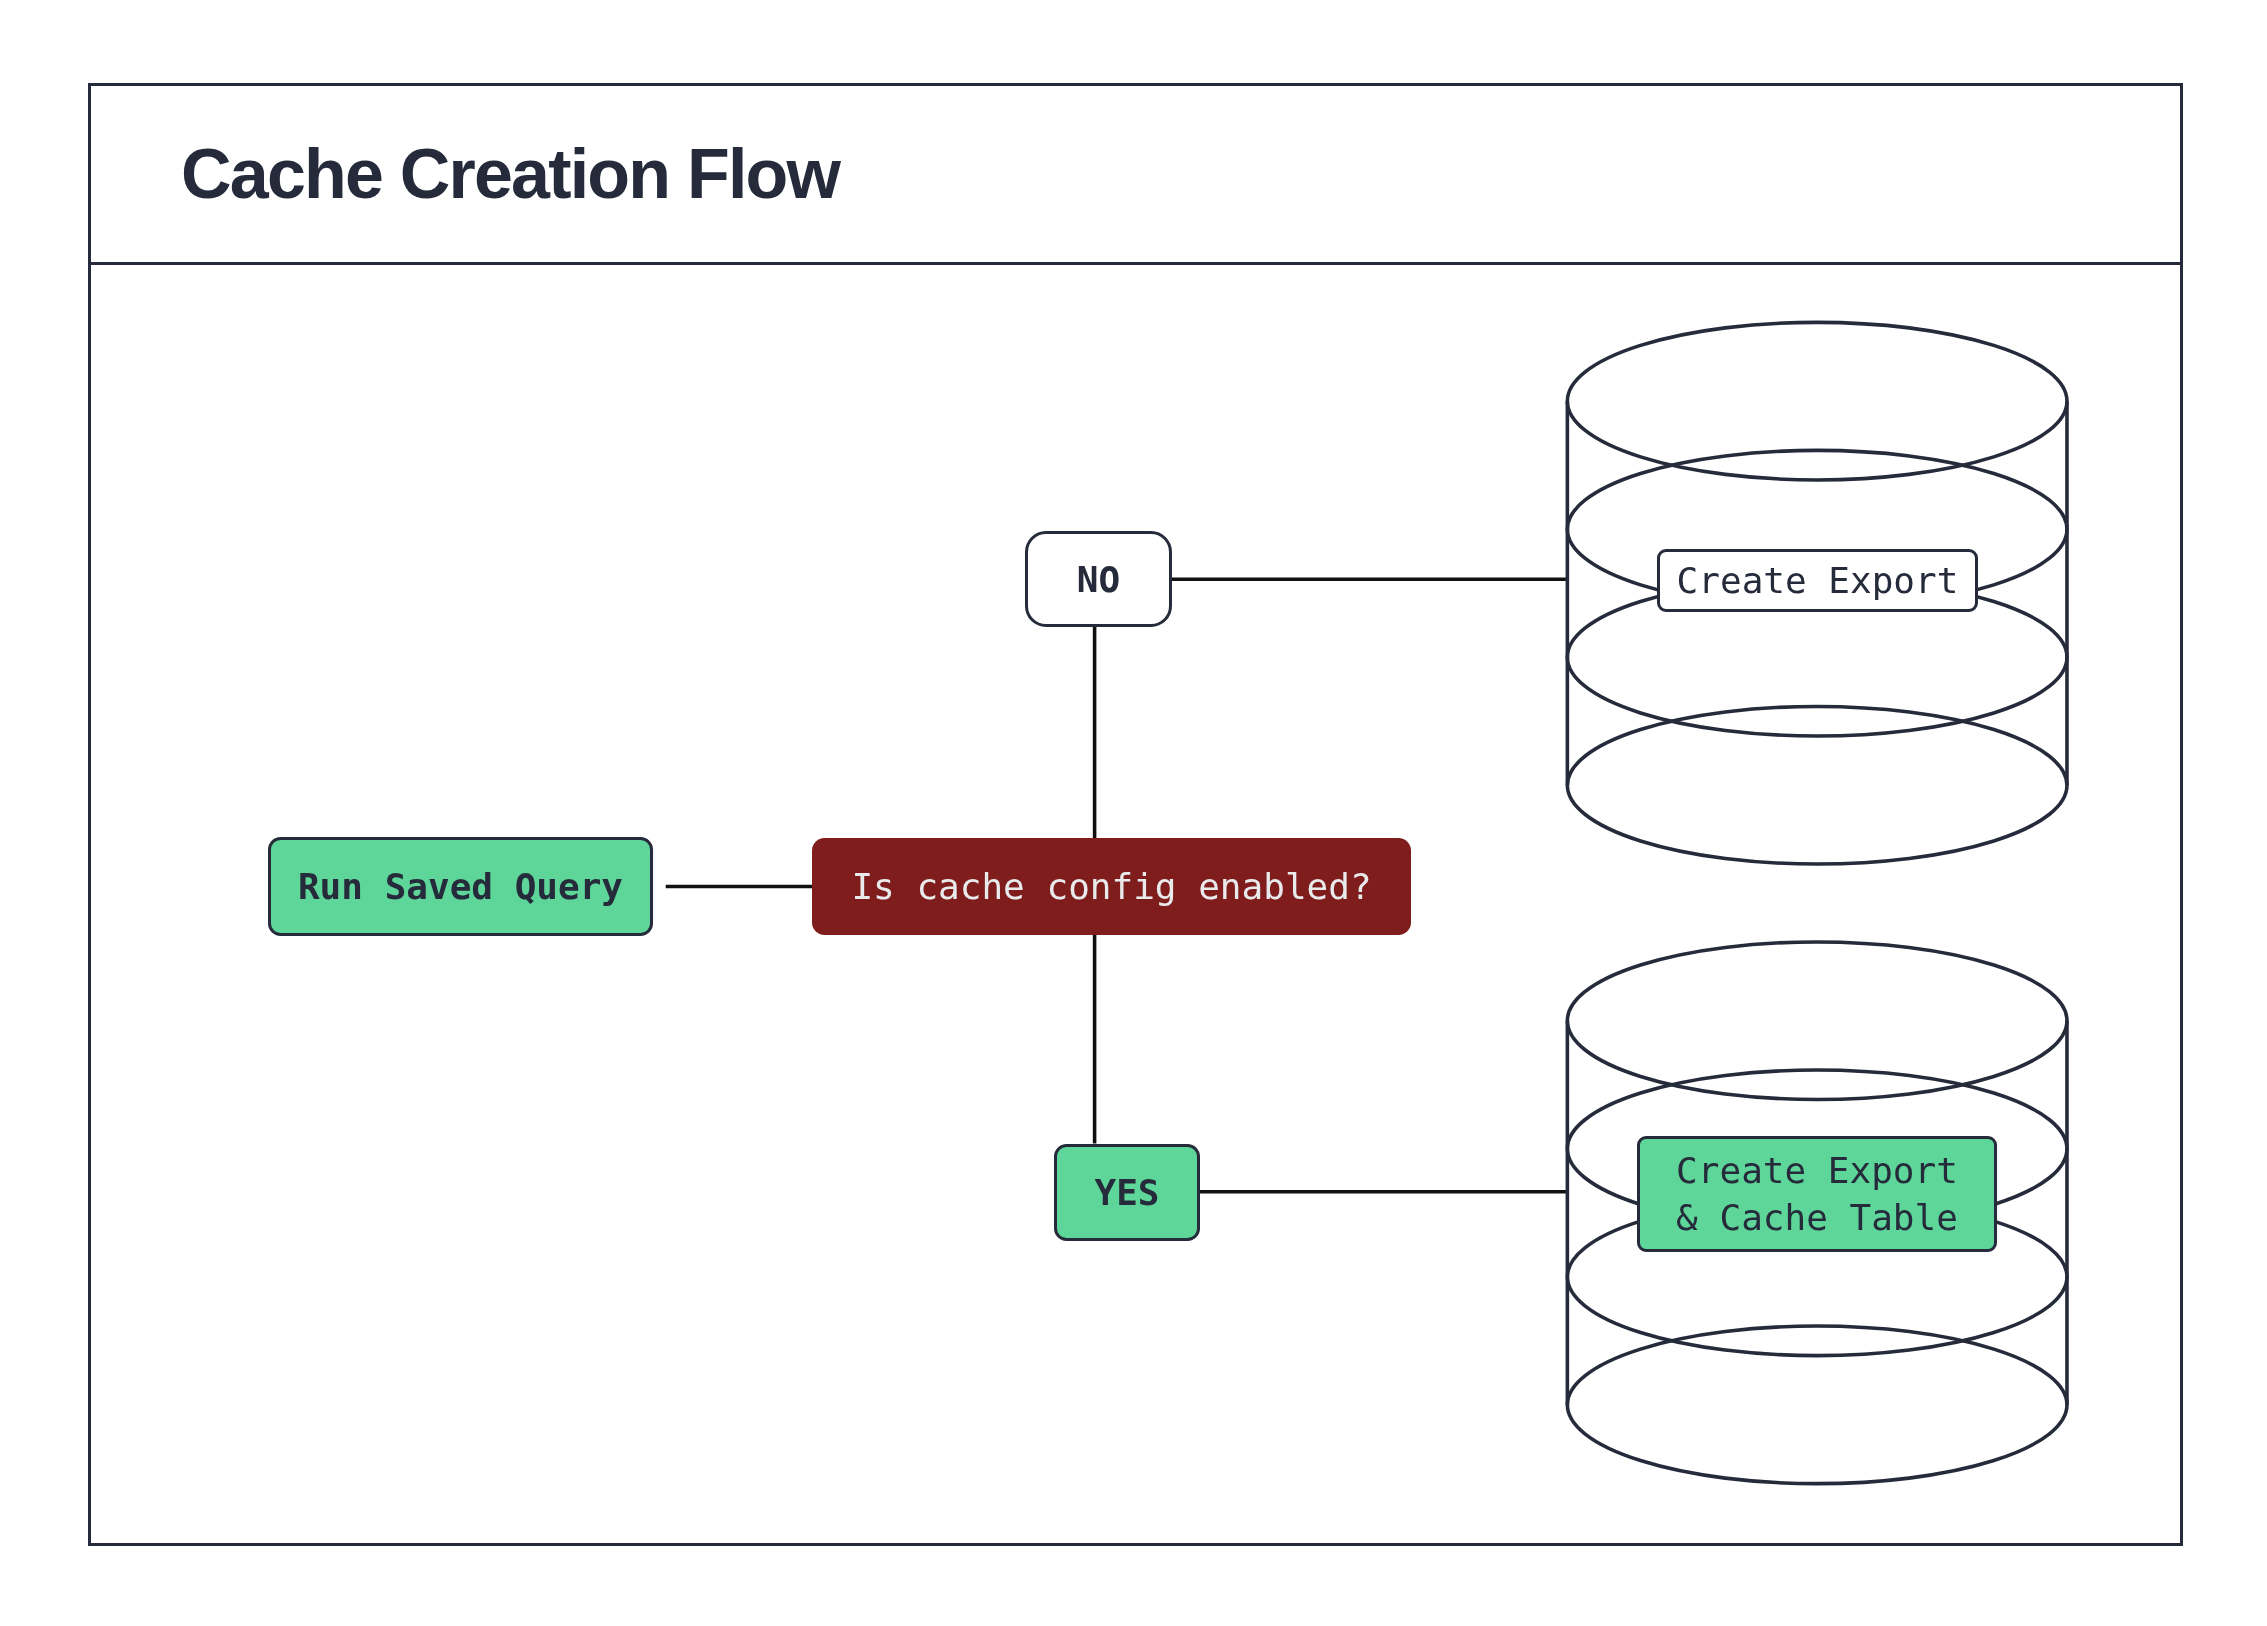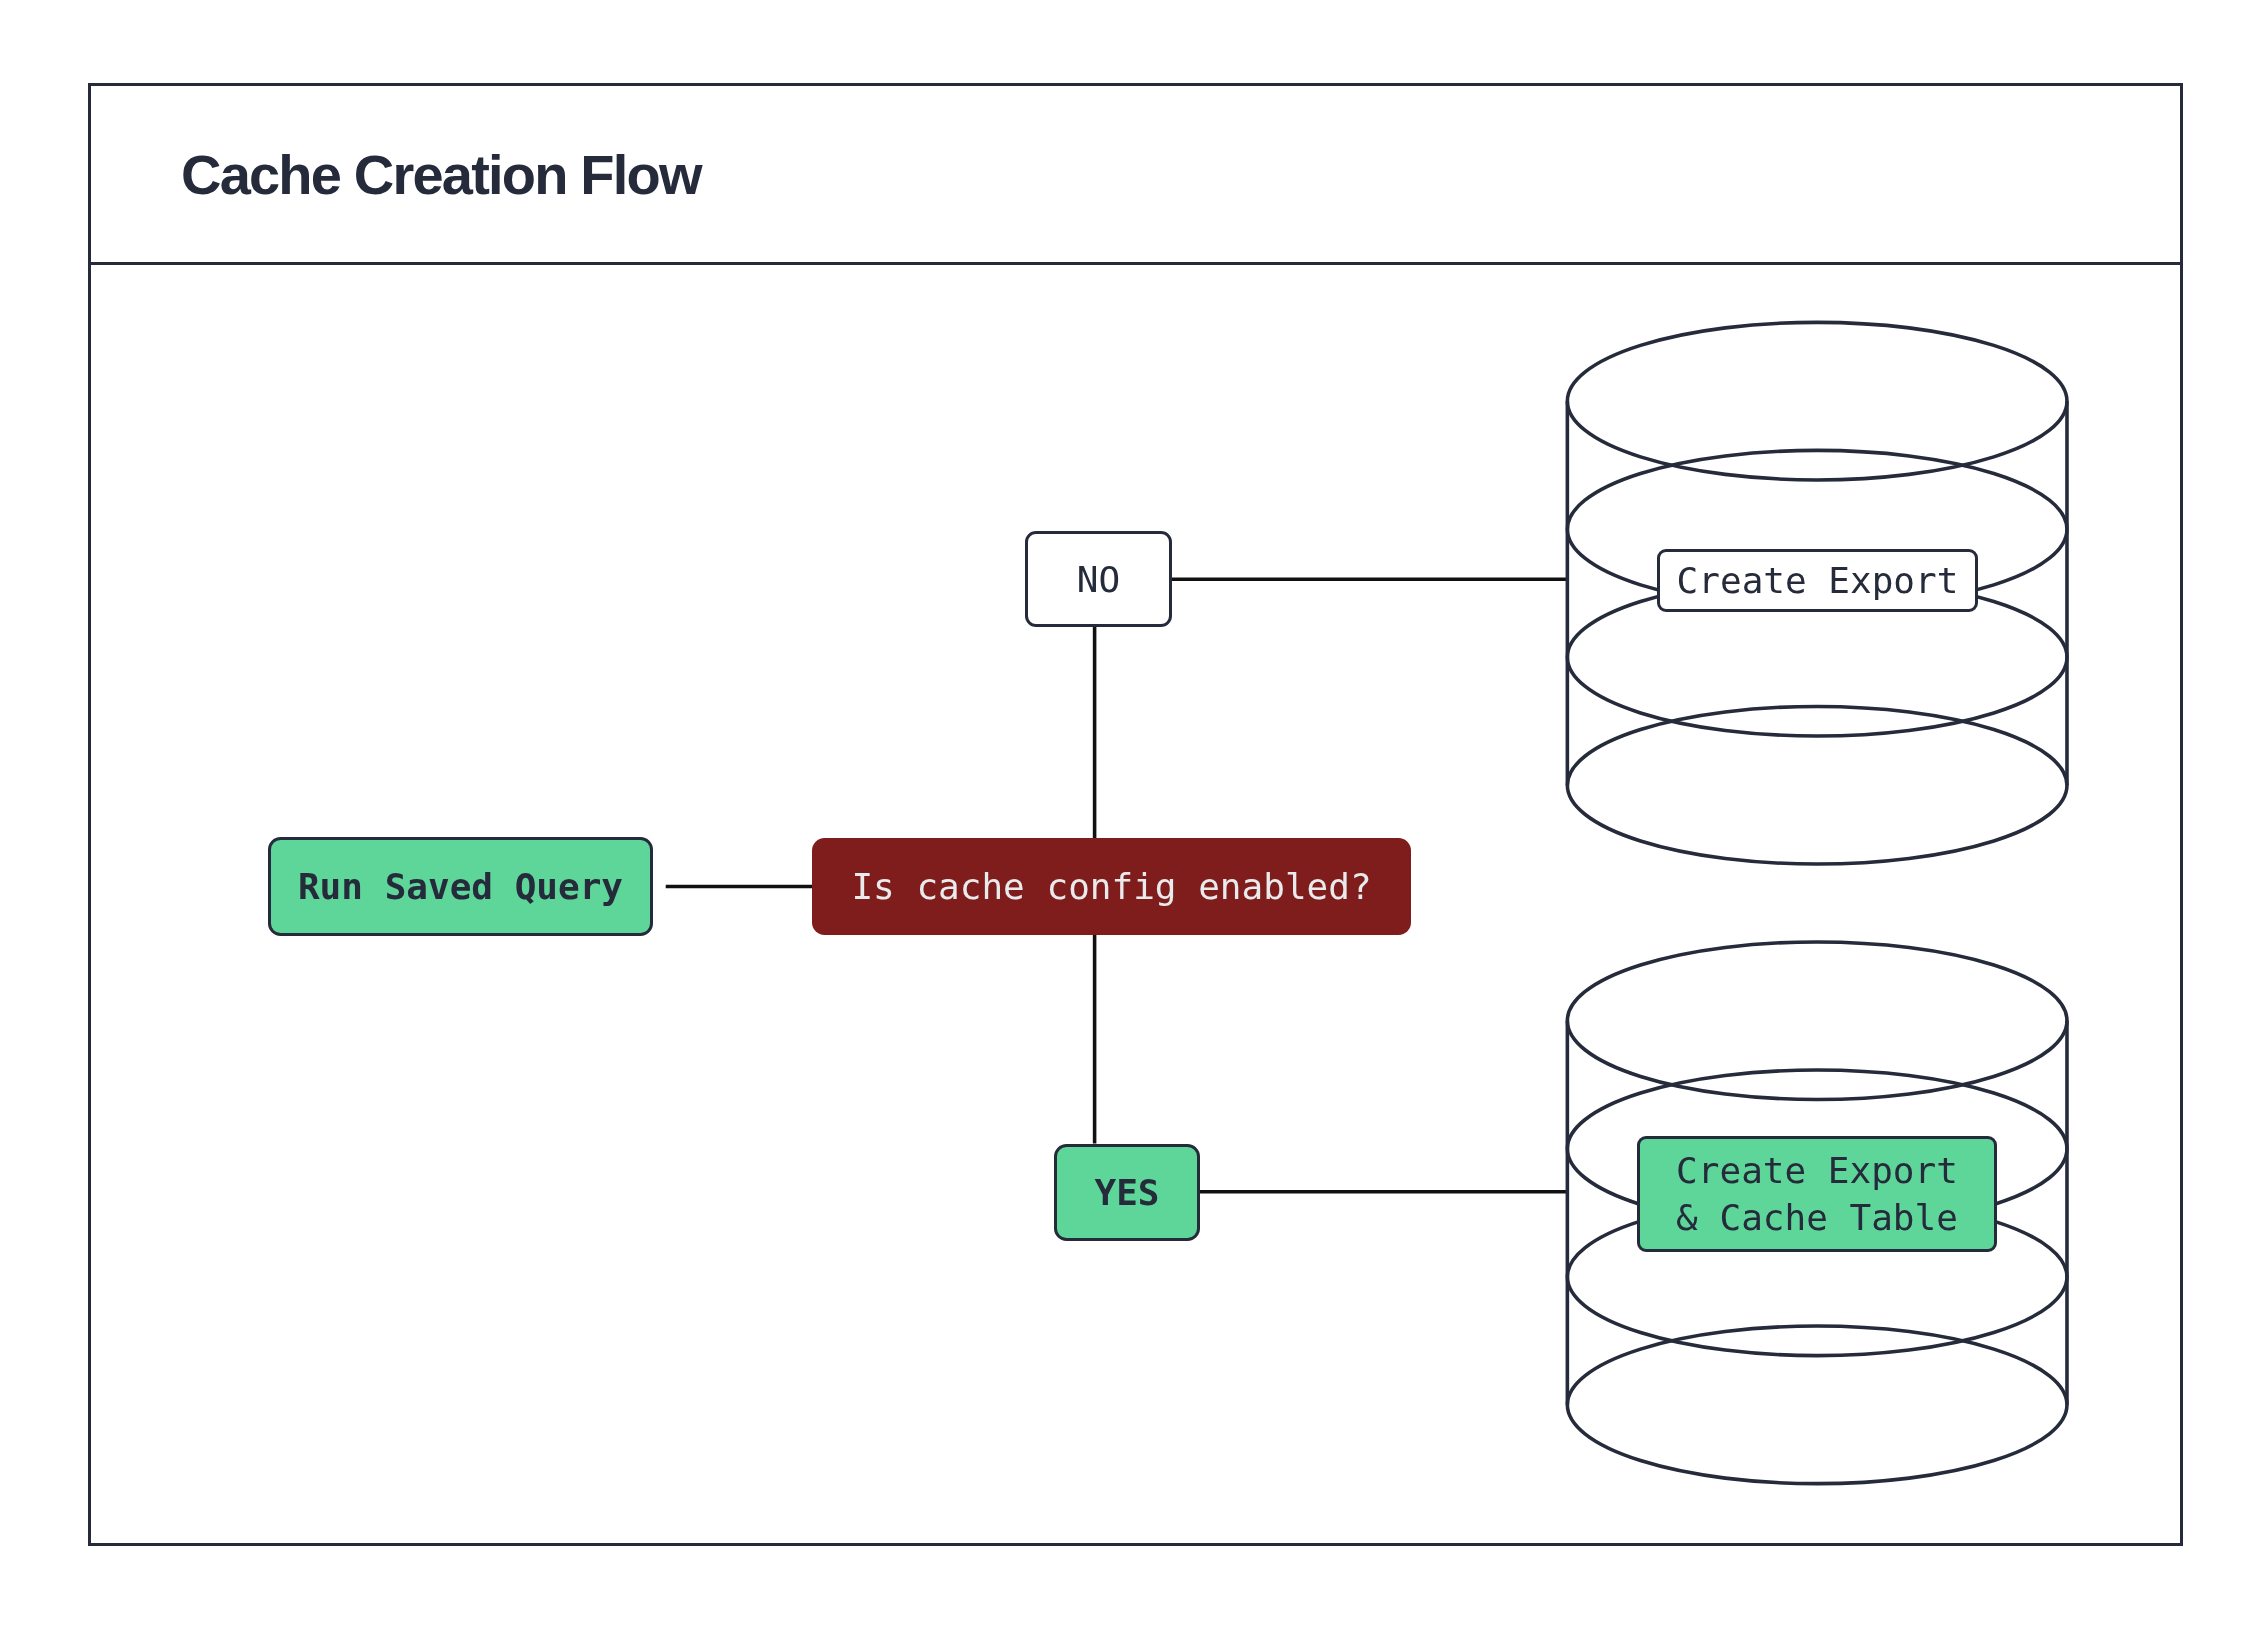--- a/index.html
+++ b/index.html
@@ -25,21 +25,21 @@
     left: 0; top: 0;
     width: 100%; height: 179px;
     border-bottom: 3.6px solid #252B3A;
     display: flex;
     align-items: center;
     padding-left: 90px;
   }
   .title {
     font-family: "Liberation Sans", sans-serif;
     font-weight: 700;
-    font-size: 56px;
+    font-size: 70px;
     letter-spacing: -1.8px;
     color: #252B3A;
     white-space: nowrap;
   }
   svg.wires {
     position: absolute;
     left: 0; top: 0;
     width: 2268px; height: 1626px;
   }
   .node {
@@ -47,21 +47,21 @@
     display: flex;
     align-items: center;
     justify-content: center;
     text-align: center;
     font-size: 36px;
     line-height: 47px;
     white-space: nowrap;
   }
   .node.bordered { border: 3.6px solid #252B3A; }
   .node.green   { background: #5ED699; color: #252B3A; border-radius: 12.5px; font-weight: 600; }
-  .node.white   { background: #ffffff; color: #252B3A; border-radius: 11px; font-weight: 400; }
+  .node.white   { background: #ffffff; color: #252B3A; border-radius: 21px; font-weight: 700; }
   .node.dark    { background: #7f1d1d; color: #E9EAEC; border-radius: 12.5px; font-weight: 500; }
   .node.dblabel { border-radius: 9px; font-weight: 500; flex-direction: column; }
   .node.dblabel.white { font-weight: 500; }
   #node-start    { left: 268px;  top: 837px;  width: 385px; height: 99px; }
   #node-decision { left: 812px;  top: 838px;  width: 599px; height: 97px; }
   #node-no       { left: 1025px; top: 531px;  width: 147px; height: 96px; }
   #node-yes      { left: 1054px; top: 1144px; width: 146px; height: 97px; }
   #node-export         { left: 1657px; top: 549px;  width: 321px; height: 63px;  }
   #node-export-cache   { left: 1637px; top: 1136px; width: 360px; height: 116px; }
 </style>

